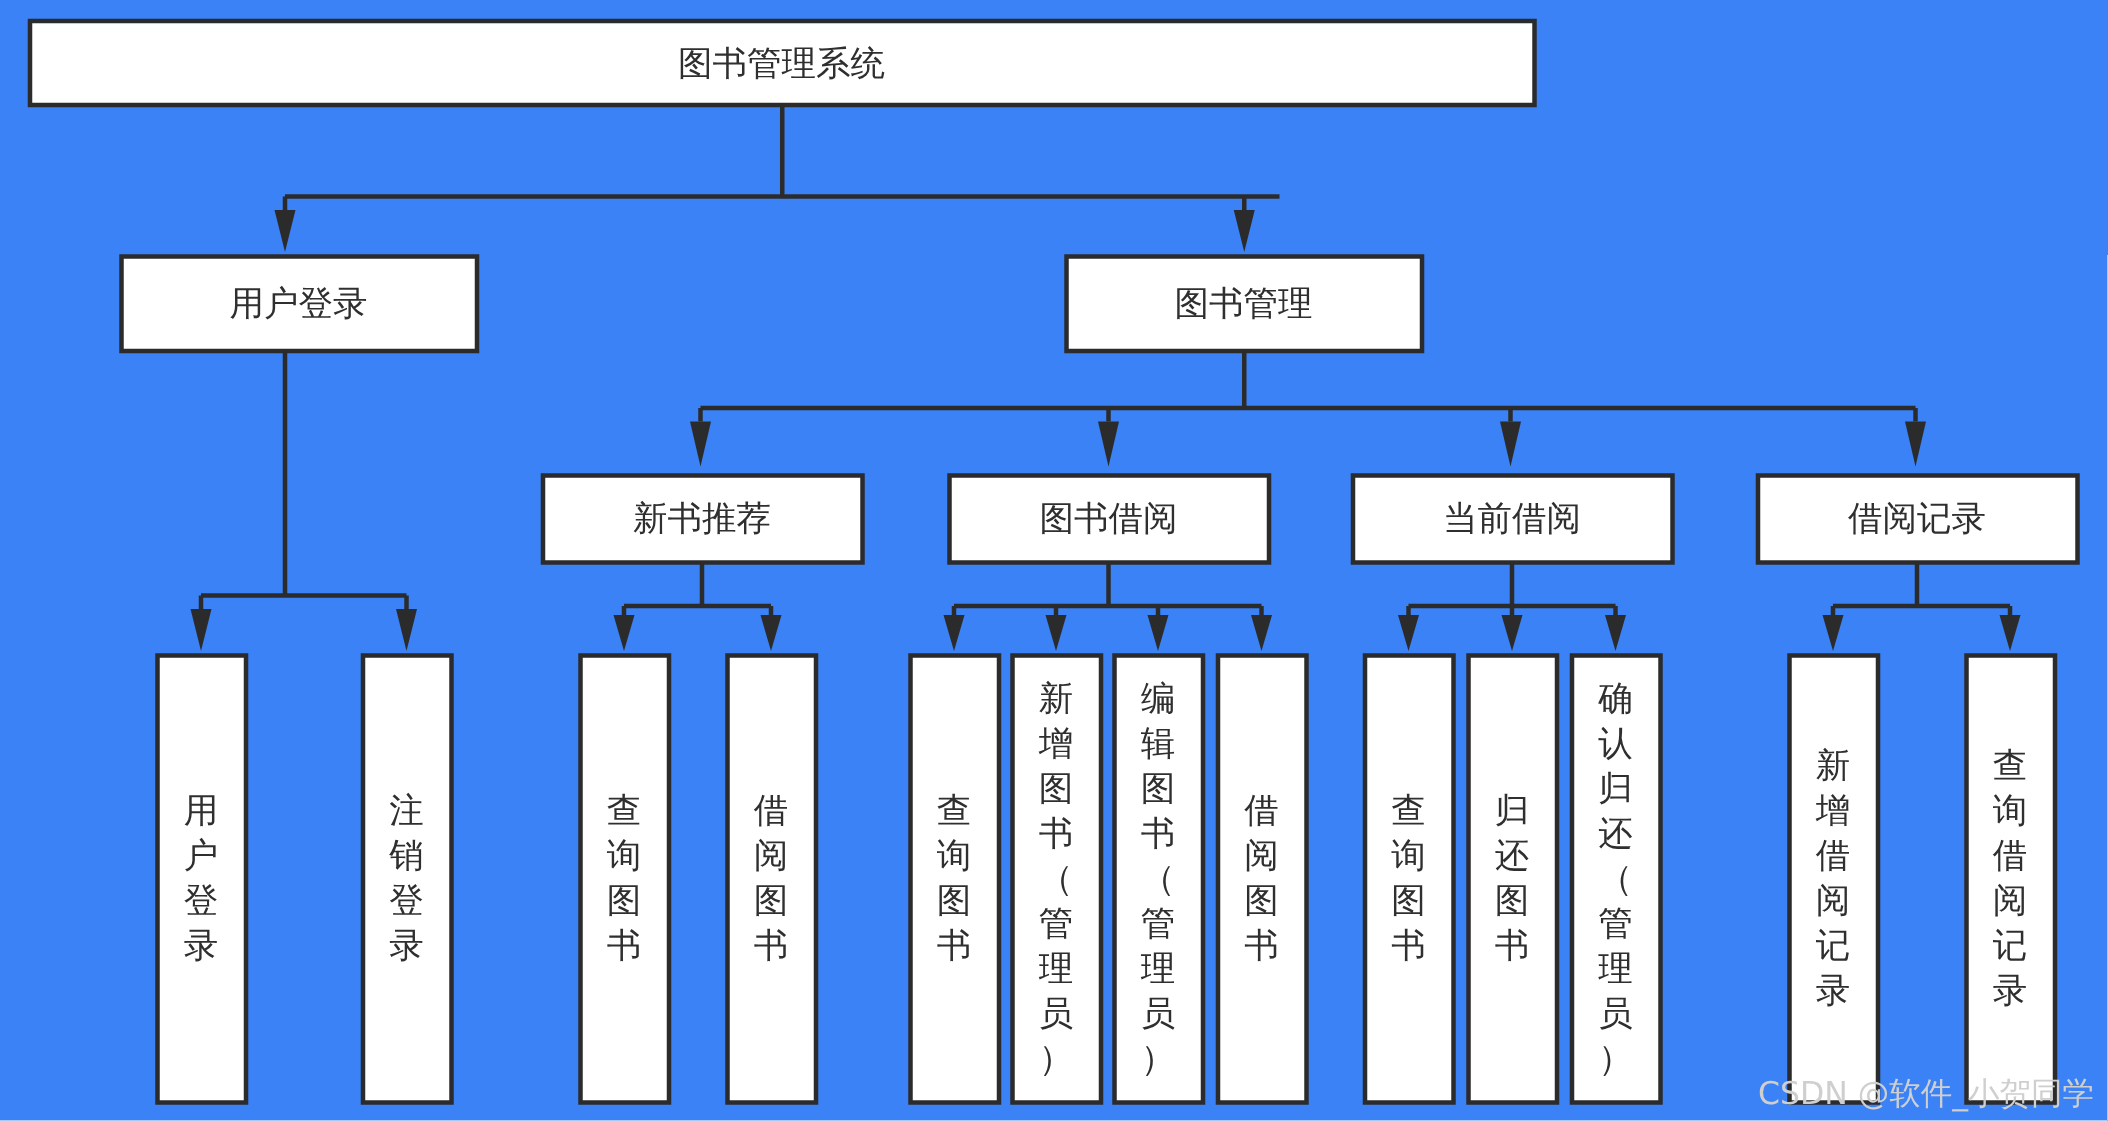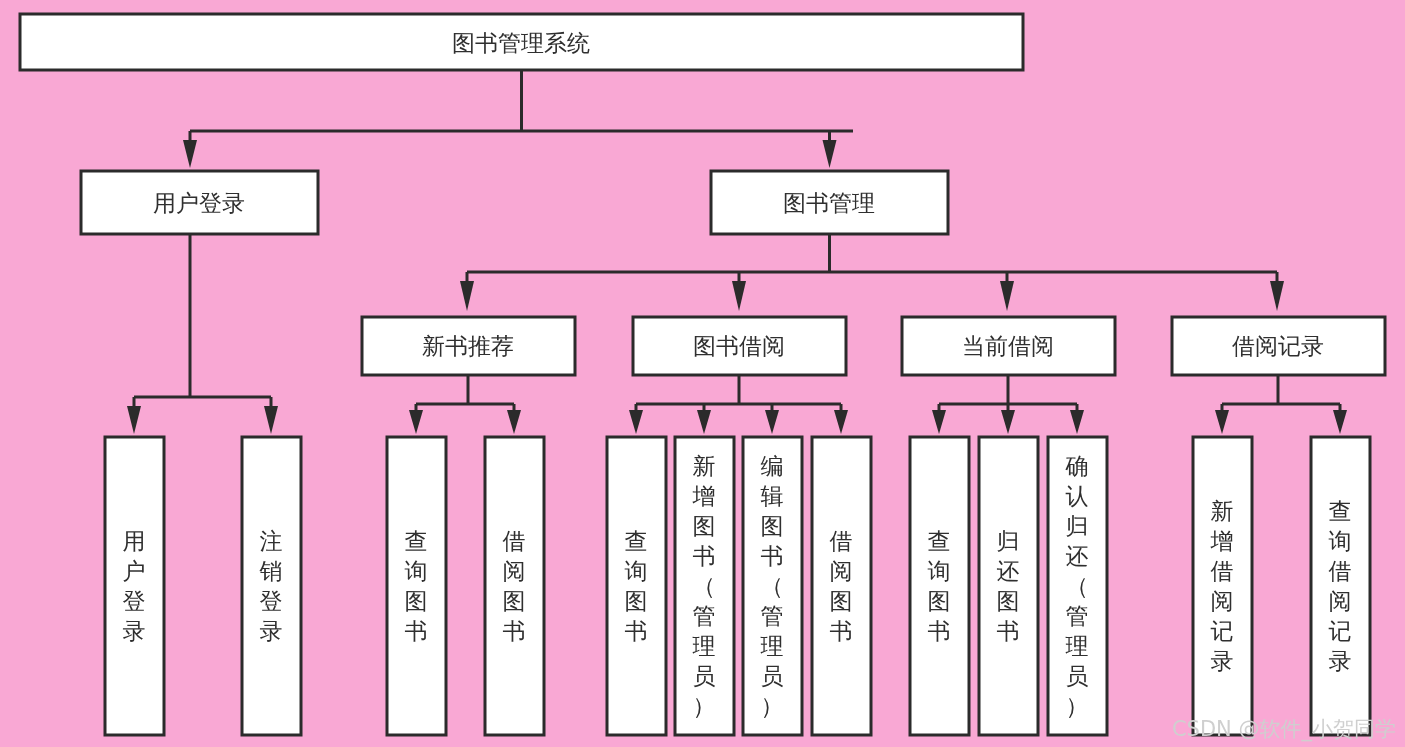--- a/index.html
+++ b/index.html
@@ -8,21 +8,21 @@
     padding: 0;
     background: #ffffff;
   }
   body {
     font-family: "DejaVu Sans", "Liberation Sans", sans-serif;
   }
   #diagram-root {
     position: relative;
     width: 1405px;
     height: 747px;
-    background: #f9a8d4;
+    background: #3b82f6;
     overflow: hidden;
   }
   svg.diagram-canvas {
     position: absolute;
     left: 0;
     top: 0;
     width: 1405px;
     height: 747px;
     display: block;
   }

